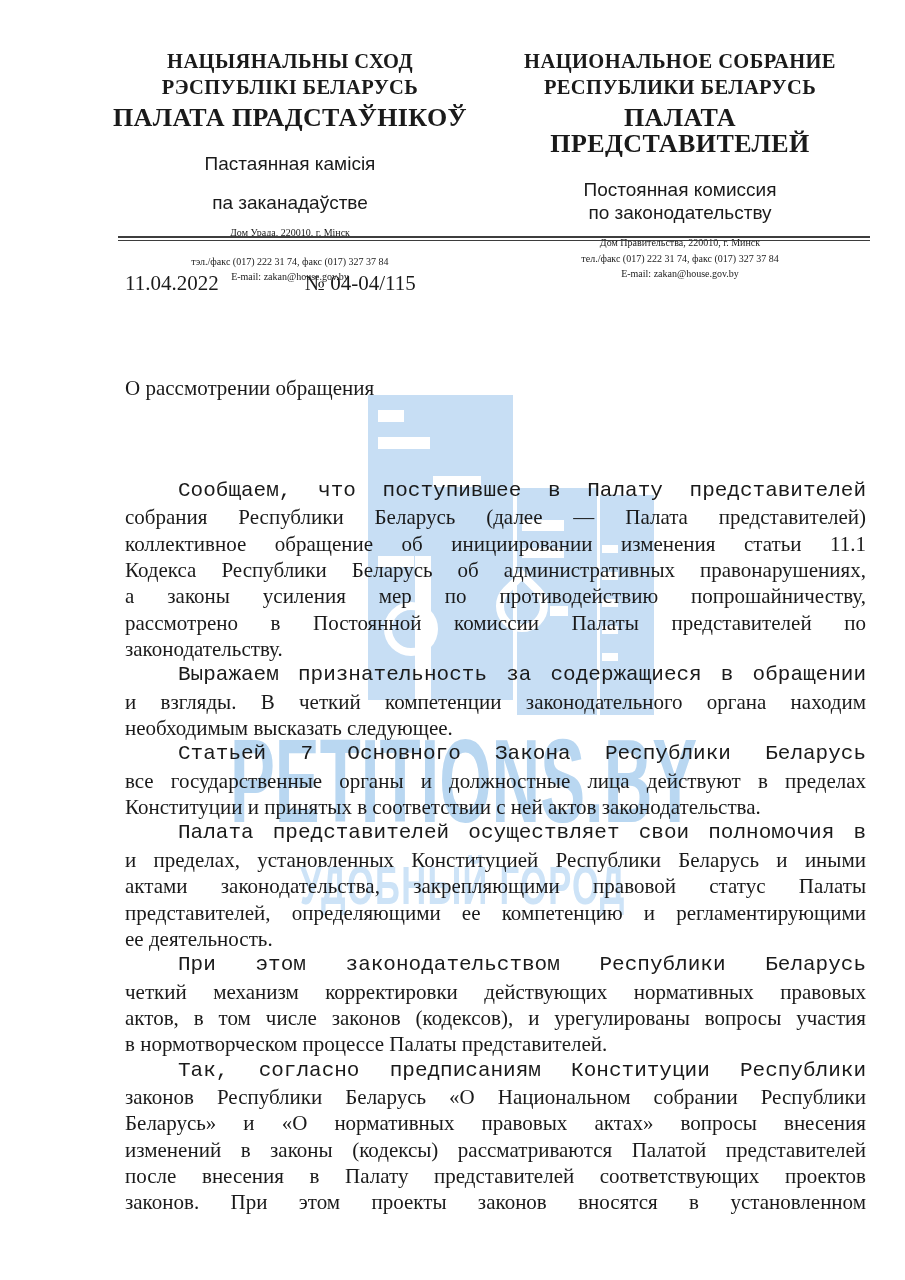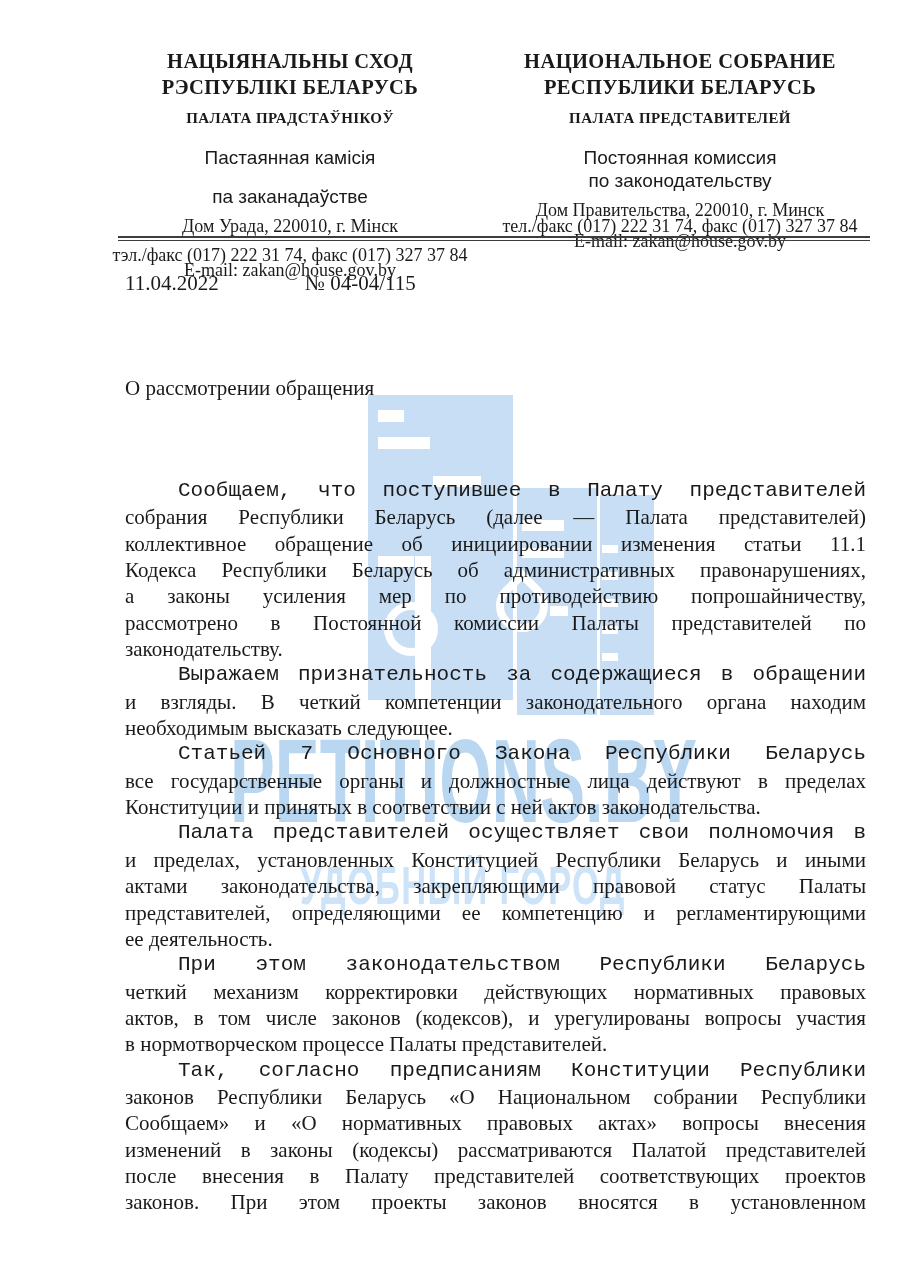--- a/index.html
+++ b/index.html
@@ -5,23 +5,23 @@
   html,body{margin:0;padding:0;}
   body{width:905px;height:1280px;background:#ffffff;position:relative;overflow:hidden;
        font-family:"Liberation Serif", serif;color:#1a1a1a;}
   .page{position:absolute;inset:0;}
 
   
   .lh-col{position:absolute;top:48px;width:370px;text-align:center;}
   .lh-left{left:105px;}
   .lh-right{left:495px;}
   .org{font-weight:bold;font-size:20.5px;line-height:26px;letter-spacing:0.4px;}
-  .chamber{font-weight:bold;font-size:15px;line-height:26px;letter-spacing:0.4px;margin-top:5px;text-align:center;}
-  .comm{font-family:"Liberation Sans", sans-serif;font-size:19px;line-height:23px;margin-top:15px;}
-  .addr{font-size:18px;line-height:15.5px;margin-top:11px;}
+  .chamber{font-weight:bold;font-size:26px;line-height:26px;letter-spacing:0.4px;margin-top:5px;text-align:center;}
+  .comm{font-family:"Liberation Sans", sans-serif;font-size:19px;line-height:23px;margin-top:21px;}
+  .addr{font-size:10px;line-height:15.5px;margin-top:11px;}
 
   .divider{position:absolute;left:118px;top:236px;width:752px;height:2px;
            border-top:2px solid #3d3d3d;border-bottom:1px solid #3d3d3d;}
 
   
   .meta{position:absolute;top:271px;left:0;width:905px;font-size:21px;}
   .doc-date{position:absolute;left:125px;}
   .doc-number{position:absolute;left:305px;}
 
   .subject{position:absolute;top:376px;left:125px;font-size:21px;}
@@ -134,19 +134,19 @@
     <div class="ln j">представителей, определяющими ее компетенцию и регламентирующими</div>
     <div class="ln">ее деятельность.</div>
 
     <div class="ln j ind">При этом законодательством Республики Беларусь установлен</div>
     <div class="ln j">четкий механизм корректировки действующих нормативных правовых</div>
     <div class="ln j">актов, в том числе законов (кодексов), и урегулированы вопросы участия</div>
     <div class="ln">в нормотворческом процессе Палаты представителей.</div>
 
     <div class="ln j ind">Так, согласно предписаниям Конституции Республики Беларусь,</div>
     <div class="ln j">законов Республики Беларусь «О Национальном собрании Республики</div>
-    <div class="ln j">Сообщаем» и «О нормативных правовых актах» вопросы внесения</div>
+    <div class="ln j">Беларусь» и «О нормативных правовых актах» вопросы внесения</div>
     <div class="ln j">изменений в законы (кодексы) рассматриваются Палатой представителей</div>
     <div class="ln j">после внесения в Палату представителей соответствующих проектов</div>
     <div class="ln j">законов. При этом проекты законов вносятся в установленном</div>
   </div>
 
 </div>
 
 </body></html>

